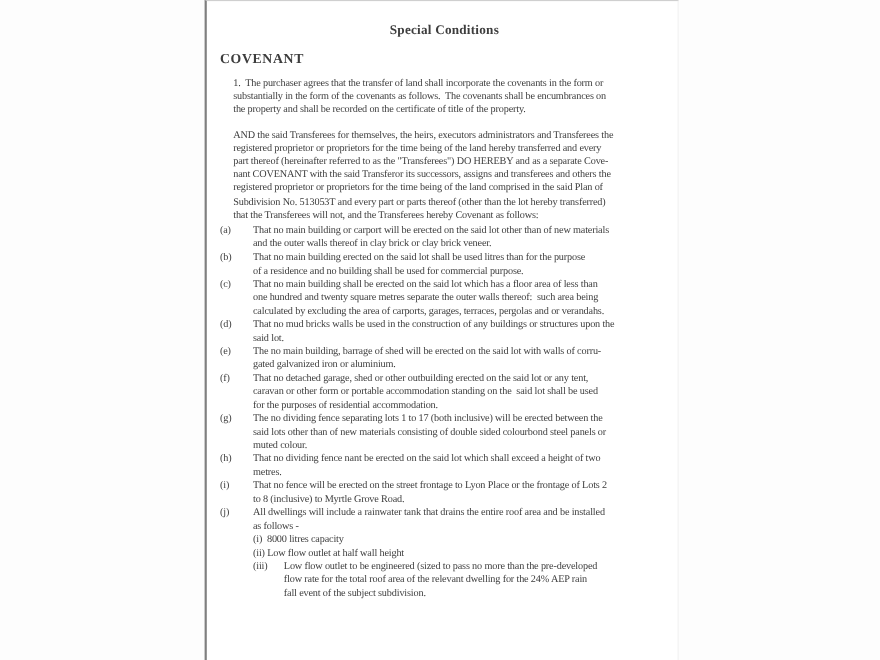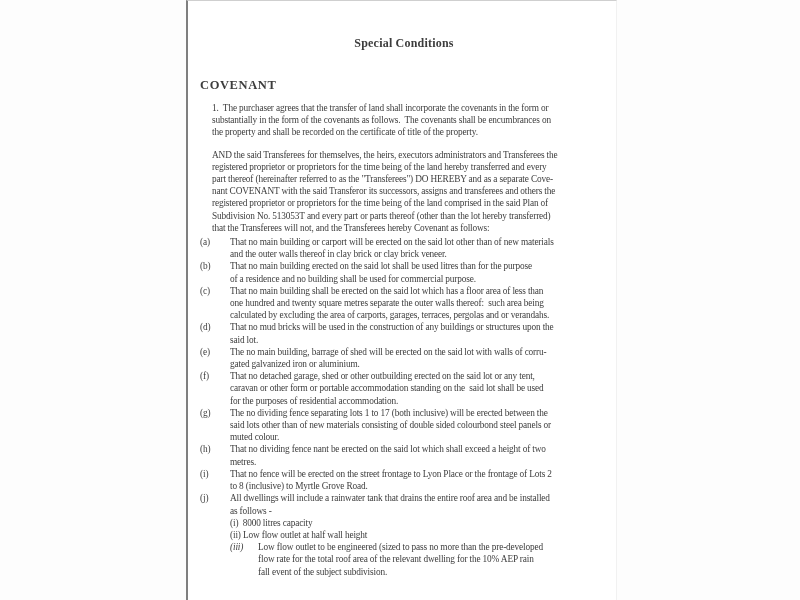--- a/index.html
+++ b/index.html
@@ -20,34 +20,34 @@
   .page {
     position: absolute;
     left: 186px; top: 0;
     width: 431px; height: 600px;
     background: var(--page-bg);
     border-left: 2px solid var(--page-edge-left);
     border-top: 1px solid var(--page-edge-top);
     border-right: 1px solid #f1f1f1;
   }
   .content {
-    padding: 36px 8px 0 12px;
+    padding: 20px 8px 0 12px;
     font-size: 9.3px;
     letter-spacing: -0.15px;
     line-height: 12.2px;
   }
   .doc-title {
     text-align: center;
     font-weight: bold;
     font-size: 12px;
     letter-spacing: 0.2px;
     line-height: 13px;
   }
   .section-heading {
-    margin-top: 28px;
+    margin-top: 12px;
     font-weight: bold;
     font-size: 12.5px;
     letter-spacing: 0.6px;
     line-height: 14px;
   }
   .para {
     margin-top: 10px;
     white-space: pre;
     margin-left: 12px;
   }
@@ -56,21 +56,21 @@
   .cov-label {
     width: 30px;
     flex: 0 0 30px;
     white-space: pre;
   }
   .cov-text {
     flex: 1 1 auto;
     white-space: pre;
   }
   .cov-row.indent2 { margin-left: 30px; }
-  .cov-row.indent2 .cov-label { width: 28px; flex: 0 0 28px; font-style: italic; }
+  .cov-row.indent2 .cov-label { width: 28px; flex: 0 0 28px; }
 </style>
 </head>
 <body>
 
 <div class="page">
   <div class="content">
 
     <div class="doc-title">Special Conditions</div>
 
     <div class="section-heading">COVENANT</div>
@@ -103,21 +103,21 @@
 
       <div class="cov-row">
         <div class="cov-label">(c)</div>
         <div class="cov-text">That no main building shall be erected on the said lot which has a floor area of less than
 one hundred and twenty square metres separate the outer walls thereof:  such area being
 calculated by excluding the area of carports, garages, terraces, pergolas and or verandahs.</div>
       </div>
 
       <div class="cov-row">
         <div class="cov-label">(d)</div>
-        <div class="cov-text">That no mud bricks will be used in the construction of any buildings or structures upon the
+        <div class="cov-text">That no mud bricks walls be used in the construction of any buildings or structures upon the
 said lot.</div>
       </div>
 
       <div class="cov-row">
         <div class="cov-label">(e)</div>
         <div class="cov-text">The no main building, barrage of shed will be erected on the said lot with walls of corru-
 gated galvanized iron or aluminium.</div>
       </div>
 
       <div class="cov-row">
@@ -150,19 +150,19 @@
         <div class="cov-label">(j)</div>
         <div class="cov-text">All dwellings will include a rainwater tank that drains the entire roof area and be installed
 as follows -
 (i)  8000 litres capacity
 (ii) Low flow outlet at half wall height</div>
       </div>
 
       <div class="cov-row indent2">
         <div class="cov-label">(iii)</div>
         <div class="cov-text">Low flow outlet to be engineered (sized to pass no more than the pre-developed
-flow rate for the total roof area of the relevant dwelling for the 10% AEP rain
+flow rate for the total roof area of the relevant dwelling for the 24% AEP rain
 fall event of the subject subdivision.</div>
       </div>
 
     </div>
   </div>
 </div>
 
 </body></html>

